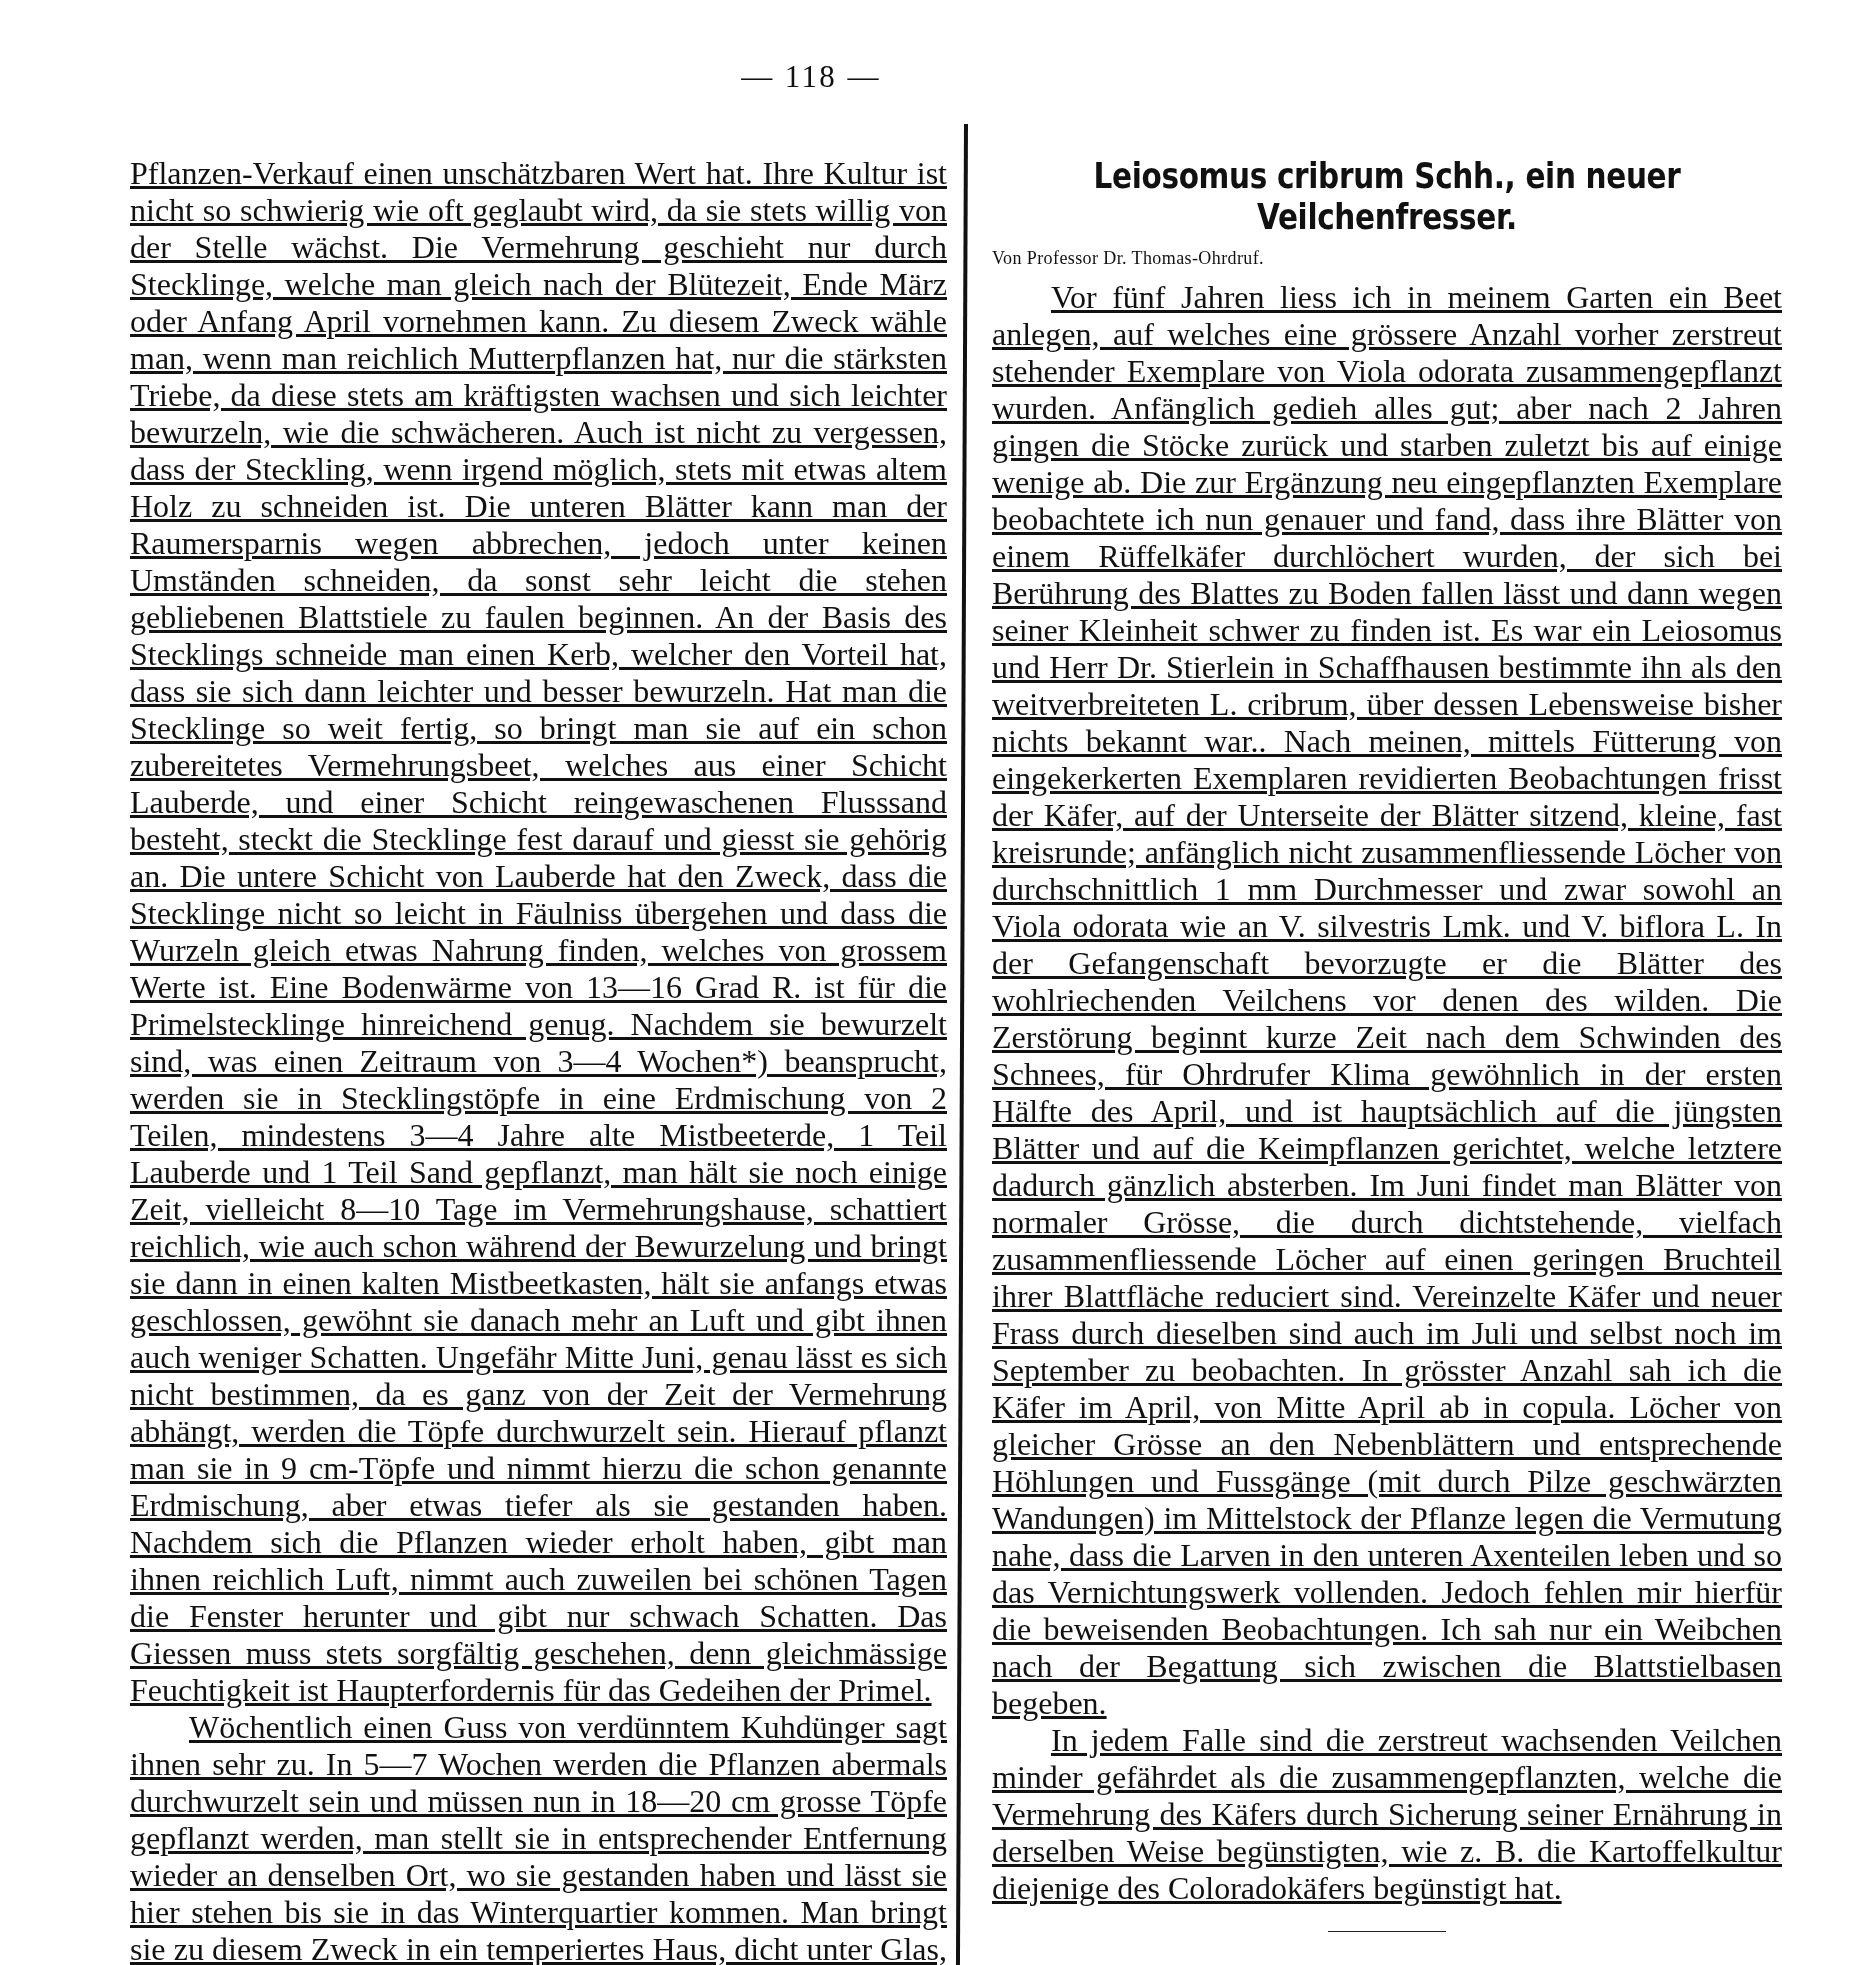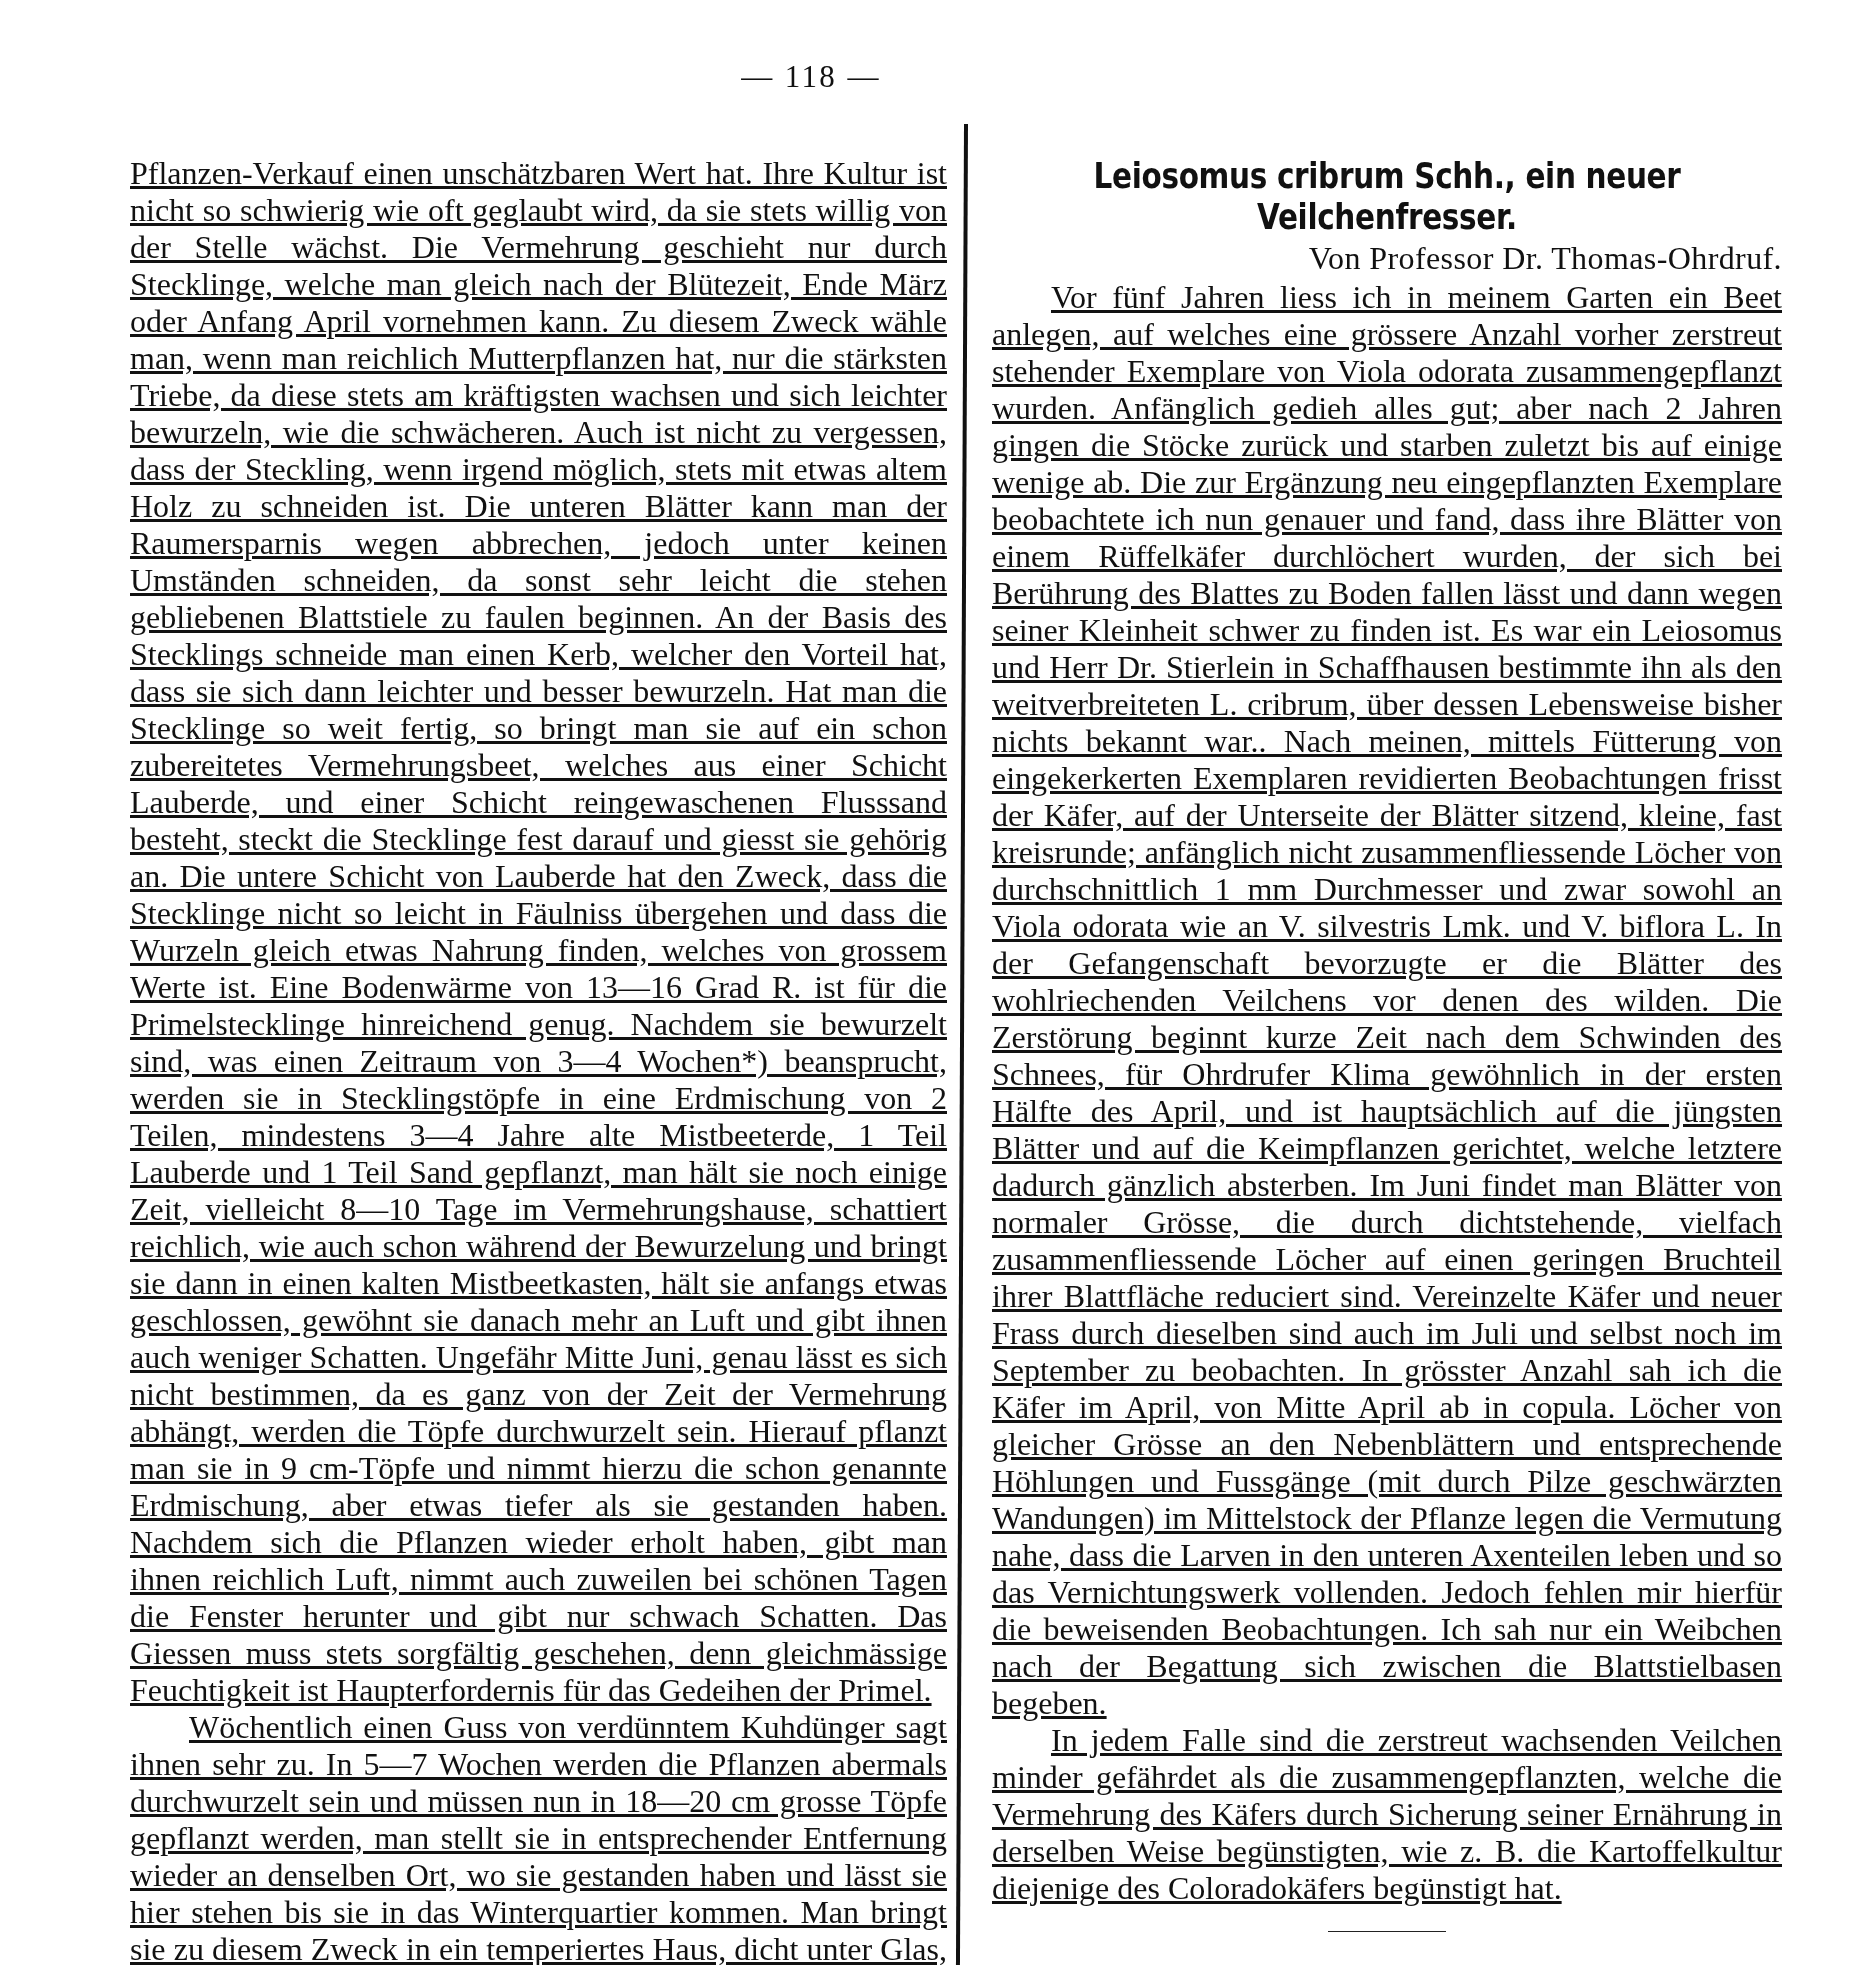--- a/index.html
+++ b/index.html
@@ -11,21 +11,21 @@
   .col-left { left: 130px; width: 817px; }
   .col-right { left: 992px; width: 790px; }
   .divider { position: absolute; left: 964px; top: 124px; width: 3.9px; height: 2431px;
              background: #111; transform: rotate(0.25deg); transform-origin: top; }
   .para { margin: 0; font-size: 32px; line-height: 37px; text-align: justify;
           hyphens: manual; text-decoration: underline; }
   .para.indent { text-indent: 59px; }
   .headline { margin: 0; text-align: center; font-family: "DejaVu Sans", "Liberation Sans", sans-serif;
               font-weight: bold; font-size: 36px; line-height: 41px; letter-spacing: -0.4px;
               transform: scaleX(0.82); transform-origin: center; }
-  .byline { text-align: right; font-size: 32px; line-height: 35px; margin: 3.9px 0 3.1px; letter-spacing: 0.4px; }
+  .byline { text-align: left; font-size: 18px; line-height: 35px; margin: 3.9px 0 3.1px; letter-spacing: 0.4px; }
   .rule-right { width: 118px; border-top: 1.6px solid #222; margin: 23.6px auto 55px; }
 </style>
 </head>
 <body>
 
 <div class="page-number">— 118 —</div>
 
 <div class="divider"></div>
 
 <section class="col col-left">

